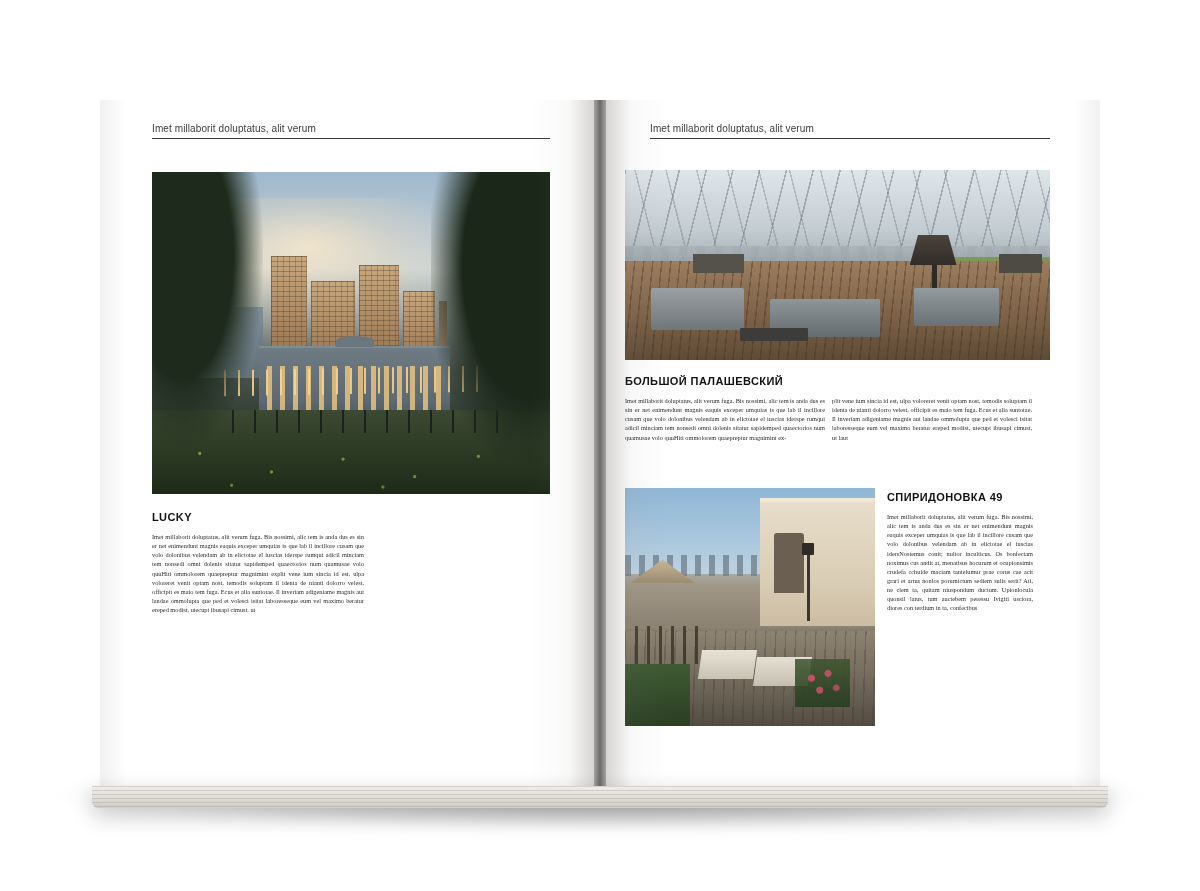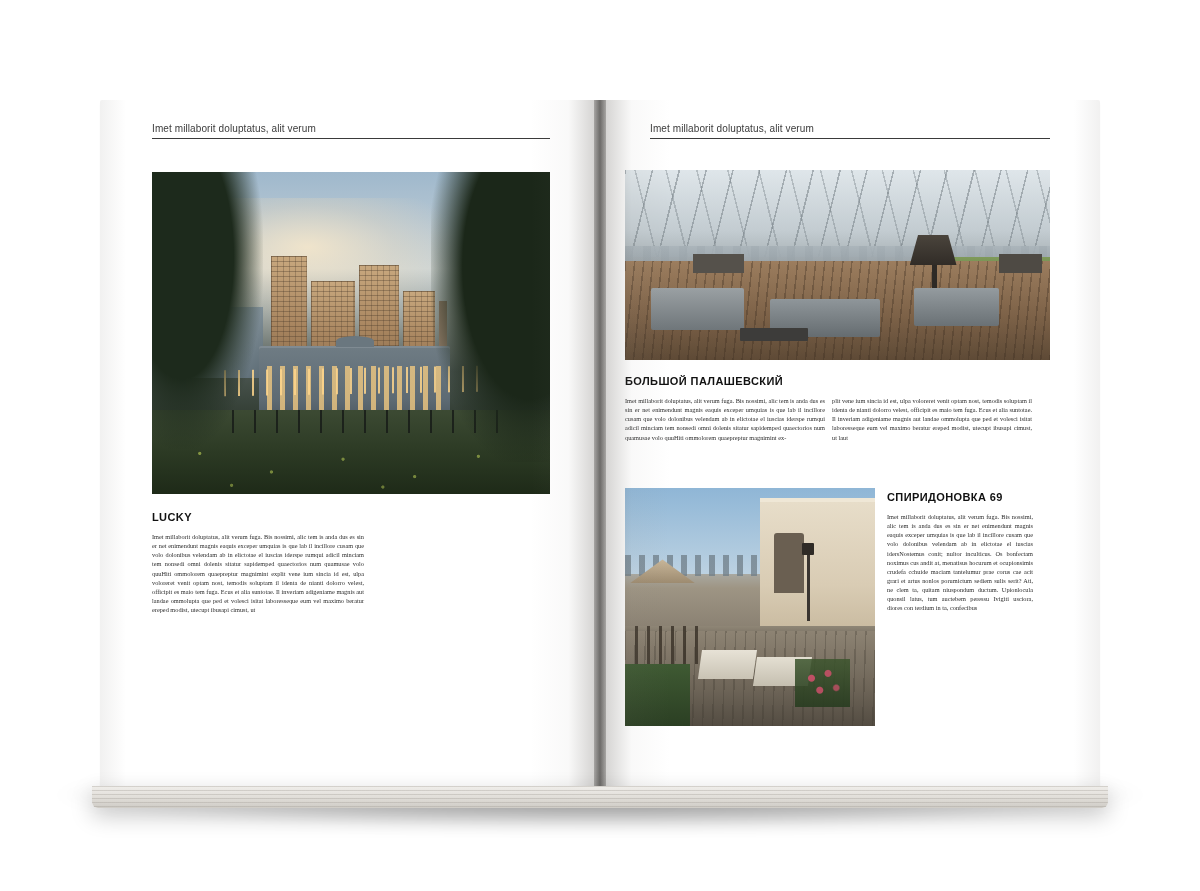--- a/index.html
+++ b/index.html
@@ -421,21 +421,21 @@
             <div class="lamppost"></div>
             <div class="lamphead"></div>
             <div class="lounger-a"></div>
             <div class="lounger-b"></div>
             <div class="chairs"></div>
             <div class="hedge"></div>
             <div class="flowers"></div>
           </div>
         </div>
 
-        <div class="headline" style="left:287px; top:391px;">СПИРИДОНОВКА 69</div>
+        <div class="headline" style="left:287px; top:391px;">СПИРИДОНОВКА 49</div>
 
         <div class="body-col" style="left:287px; top:412px; width:146px;">Imet millaborit doluptatus, alit verum fuga. Bis nossimi, alic tem is anda dus es sin er net enimendunt magnis eaquis exceper umquias is que lab il incillore cusam que volo dolonibus velendam ab in elictotae el iuscias idersNostemus conit; nultor inculticus. Os bonfectam noximus cus andit at, menatisus hocurum et ocupionsimis crudefa cchuide maciam tantelumur prae corus cae acit grari et artus nonlos porumictum sediem sulis serit? Ati, ne clem ta, quitam niuspondum ductum. Upionlocula quonsil latus, tum auctebem peressu Ivigiti usciora, diores con terdium in ta, confecibus</div>
 
         <div class="gutter-shade-right"></div>
         <div class="outer-shade-right"></div>
       </div>
     </div>
 
     <div class="spine"></div>
   </div>

